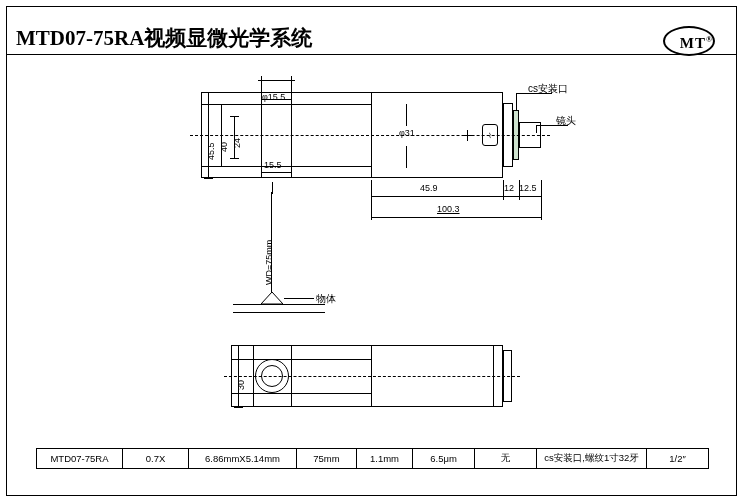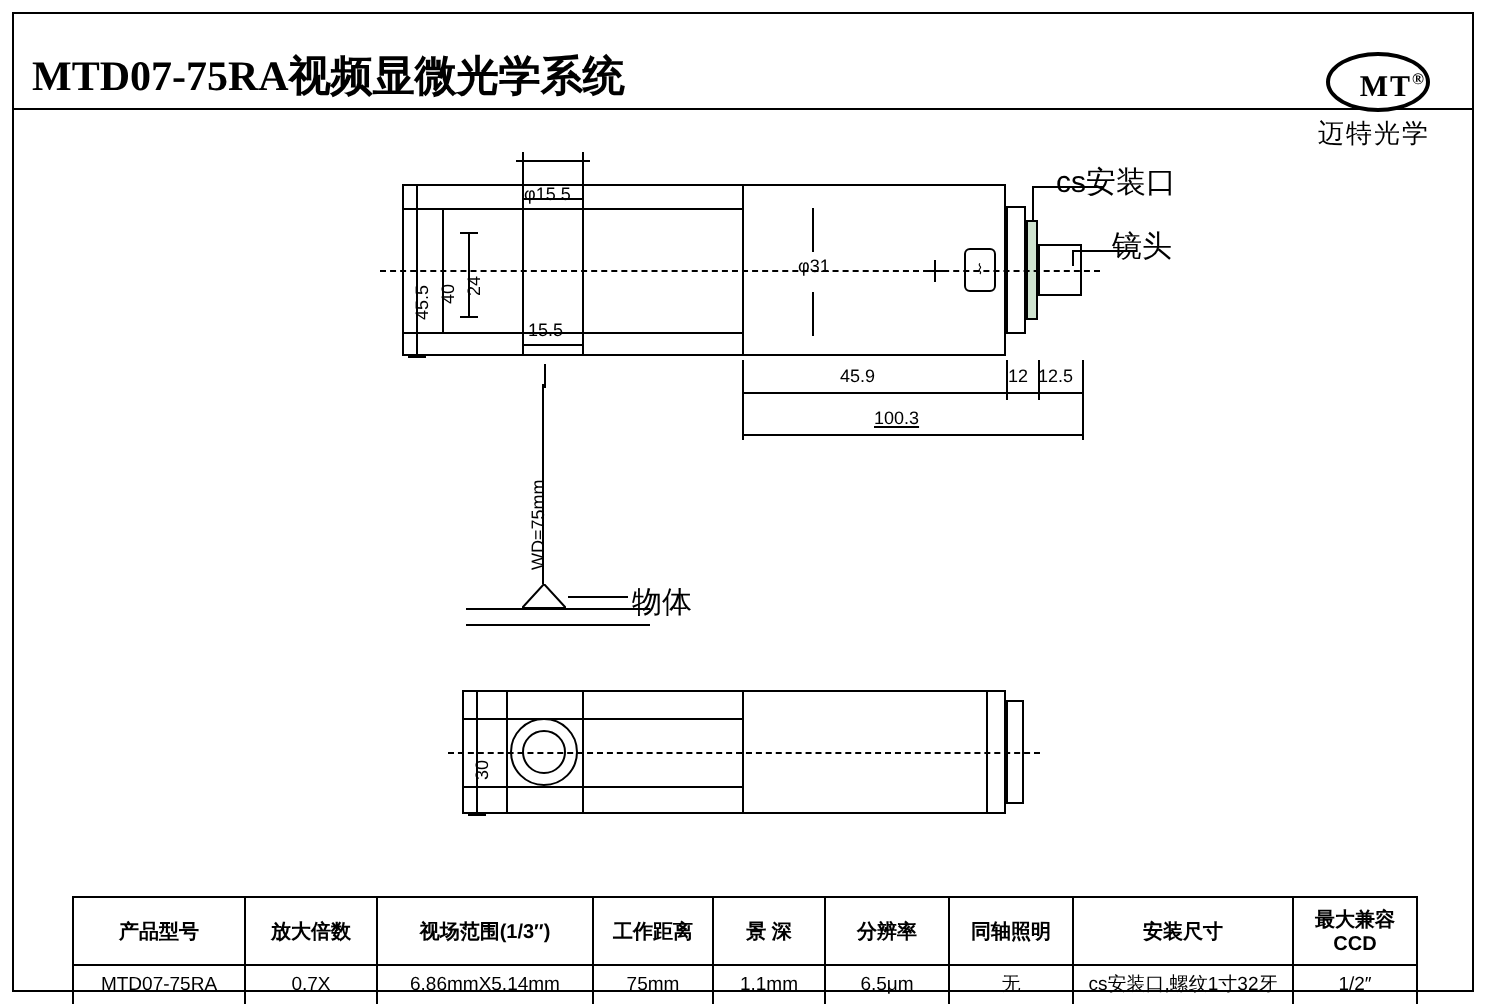--- a/index.html
+++ b/index.html
@@ -61,21 +61,21 @@
   .knurl{
     position:absolute;left:482px;top:124px;width:16px;height:22px;
     border:1px solid #000;border-radius:3px;box-sizing:border-box;
     font-size:7px;text-align:center;line-height:22px;color:#000;
   }
   .vline{position:absolute;background:#000;width:1px;}
   .hline{position:absolute;background:#000;height:1px;}
   .dash-h{position:absolute;height:0;border-top:1px dashed #000;}
 
   .lbl{position:absolute;font-family:"Liberation Sans", sans-serif;font-size:9px;white-space:nowrap;}
-  .lbl-cn{position:absolute;font-size:15px;white-space:nowrap;}
+  .lbl-cn{position:absolute;font-size:10px;white-space:nowrap;}
   .vlbl{
     position:absolute;font-size:9px;white-space:nowrap;
     transform:rotate(-90deg);transform-origin:left top;
   }
 
   .cross{position:absolute;}
   .cross:before,.cross:after{content:"";position:absolute;background:#000;}
   .cross:before{left:0;top:5px;width:11px;height:1px;}
   .cross:after{left:5px;top:0;width:1px;height:11px;}
 
@@ -122,21 +122,20 @@
 </head>
 <body>
 
 <div id="sheet">
   <div class="frame"></div>
 
   <div class="title">MTD07-75RA视频显微光学系统</div>
 
   <div class="logo">
     <div class="oval"><span>MT</span><span class="reg">®</span></div>
-    <div class="cn">迈特光学</div>
   </div>
 
   <div class="hr-title"></div>
 
   <div class="body-main"></div>
   <div class="body-right"></div>
   <div class="flange"></div>
   <div class="cap"></div>
 
   <div class="vline" style="left:261px;top:84px;height:14px;"></div>
@@ -241,31 +240,20 @@
         <col style="width:66px">
         <col style="width:108px">
       <col style="width:60px">
         <col style="width:56px">
         <col style="width:62px">
       <col style="width:62px">
         <col style="width:110px">
         <col style="width:62px">
     </colgroup>
     <tbody>
-        <tr class="head">
-      <td>产品型号</td>
-      <td>放大倍数</td>
-      <td>视场范围(1/3″)</td>
-      <td>工作距离</td>
-      <td>景    深</td>
-      <td>分辨率</td>
-      <td>同轴照明</td>
-      <td>安装尺寸</td>
-      <td>最大兼容CCD</td>
-    </tr>
     <tr>
       <td>MTD07-75RA</td>
       <td>0.7X</td>
       <td>6.86mmX5.14mm</td>
       <td>75mm</td>
       <td>1.1mm</td>
       <td>6.5μm</td>
       <td>无</td>
       <td>cs安装口,螺纹1寸32牙</td>
       <td>1/2″</td>

